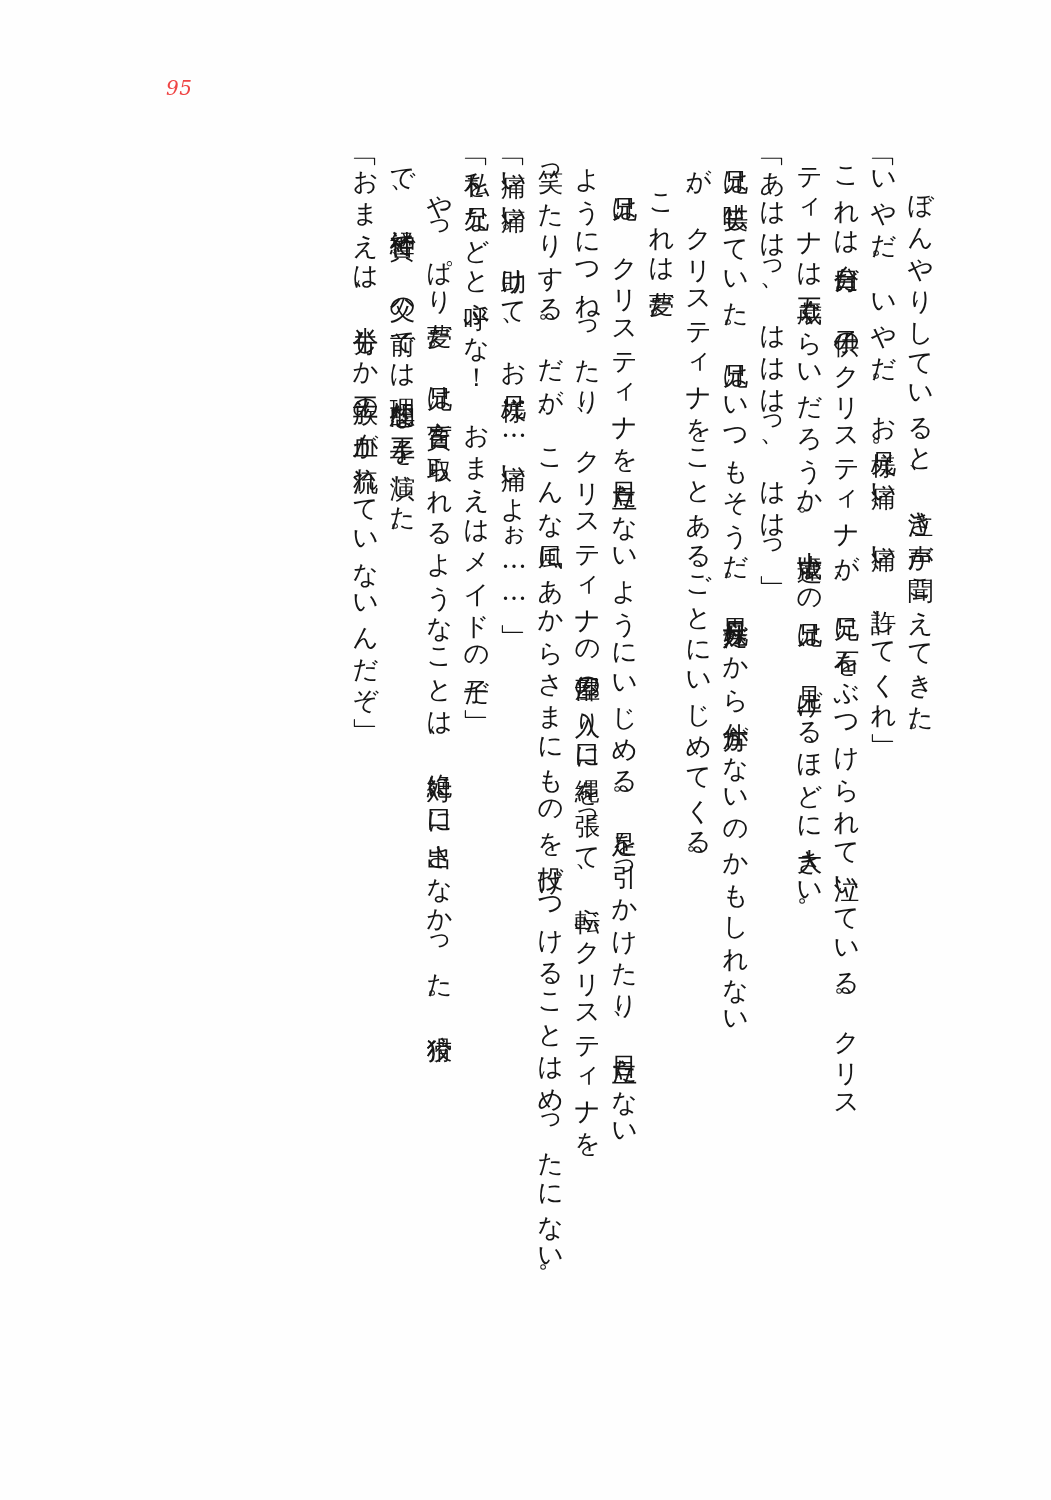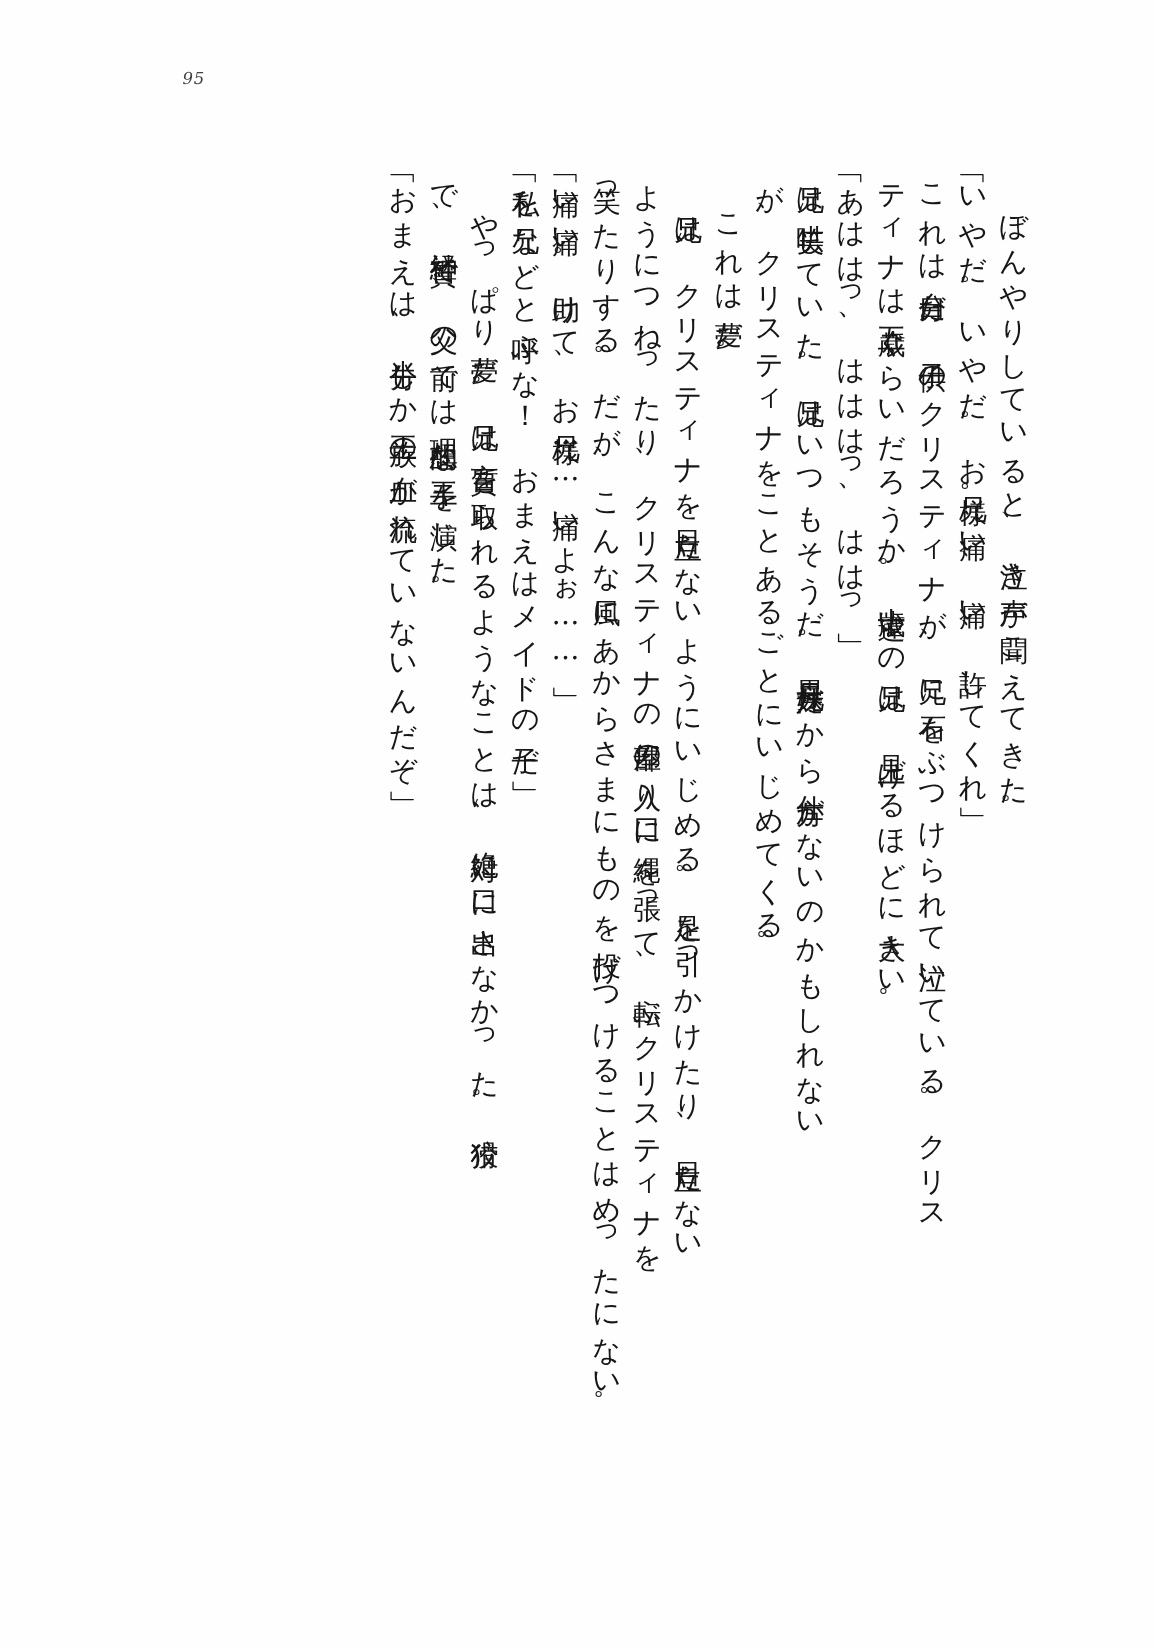--- a/index.html
+++ b/index.html
@@ -19,26 +19,26 @@
     position: relative;
     width: 1051px;
     height: 1500px;
     background: #fefefe;
     box-sizing: border-box;
   }
 
   
   .page-number {
     position: absolute;
-    top: 62px;
+    top: 76px;
     left: 166px;
-    font-size: 15px;
+    font-size: 20px;
     font-style: italic;
     font-family: "DejaVu Serif", "Liberation Serif", serif;
-    color: #404040;
+    color: #ef4444;
     letter-spacing: 0.5px;
   }
 
   
   .vtext {
     position: absolute;
     top: 150px;
     right: 118px;
     height: 1210px;
     display: flex;

